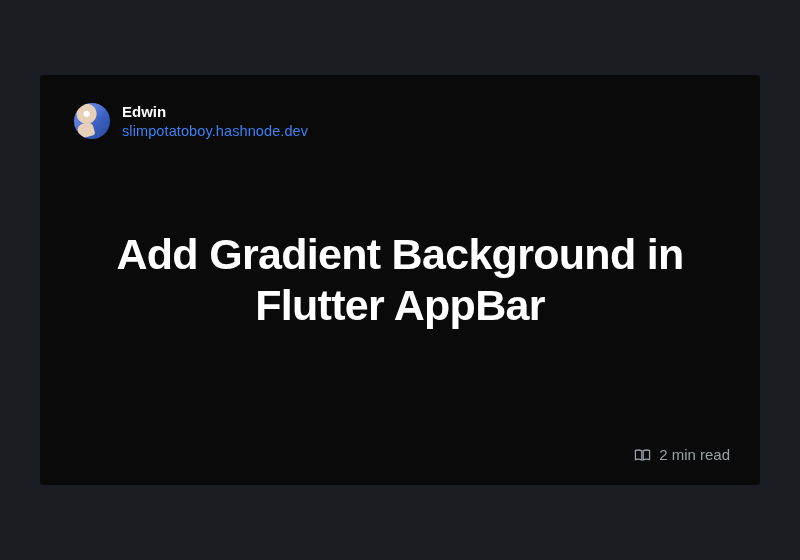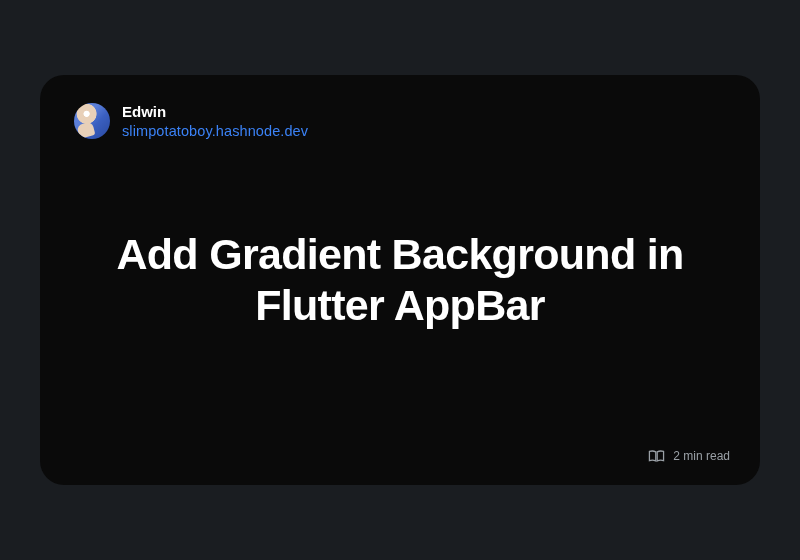--- a/index.html
+++ b/index.html
@@ -10,21 +10,21 @@
     font-family: -apple-system, BlinkMacSystemFont, "Segoe UI", Helvetica, Arial, sans-serif;
     display: flex;
     align-items: center;
     justify-content: center;
     overflow: hidden;
   }
   .card {
     width: 720px;
     height: 410px;
     background: #0a0a0a;
-    border-radius: 24px;
+    border-radius: 2px;
     position: relative;
     padding: 28px 34px;
   }
   .header {
     display: flex;
     align-items: center;
     gap: 12px;
   }
   .avatar {
     width: 36px;
@@ -61,21 +61,21 @@
     padding: 0 34px;
   }
   .readtime {
     position: absolute;
     right: 30px;
     bottom: 22px;
     display: flex;
     align-items: center;
     gap: 8px;
     color: #9aa0a6;
-    font-size: 12px;
+    font-size: 15px;
   }
   .book-icon {
     width: 17px; height: 14px;
     display:inline-block;
   }
   .book-icon svg { display:block; }
 </style>
 </head>
 <body>
 

